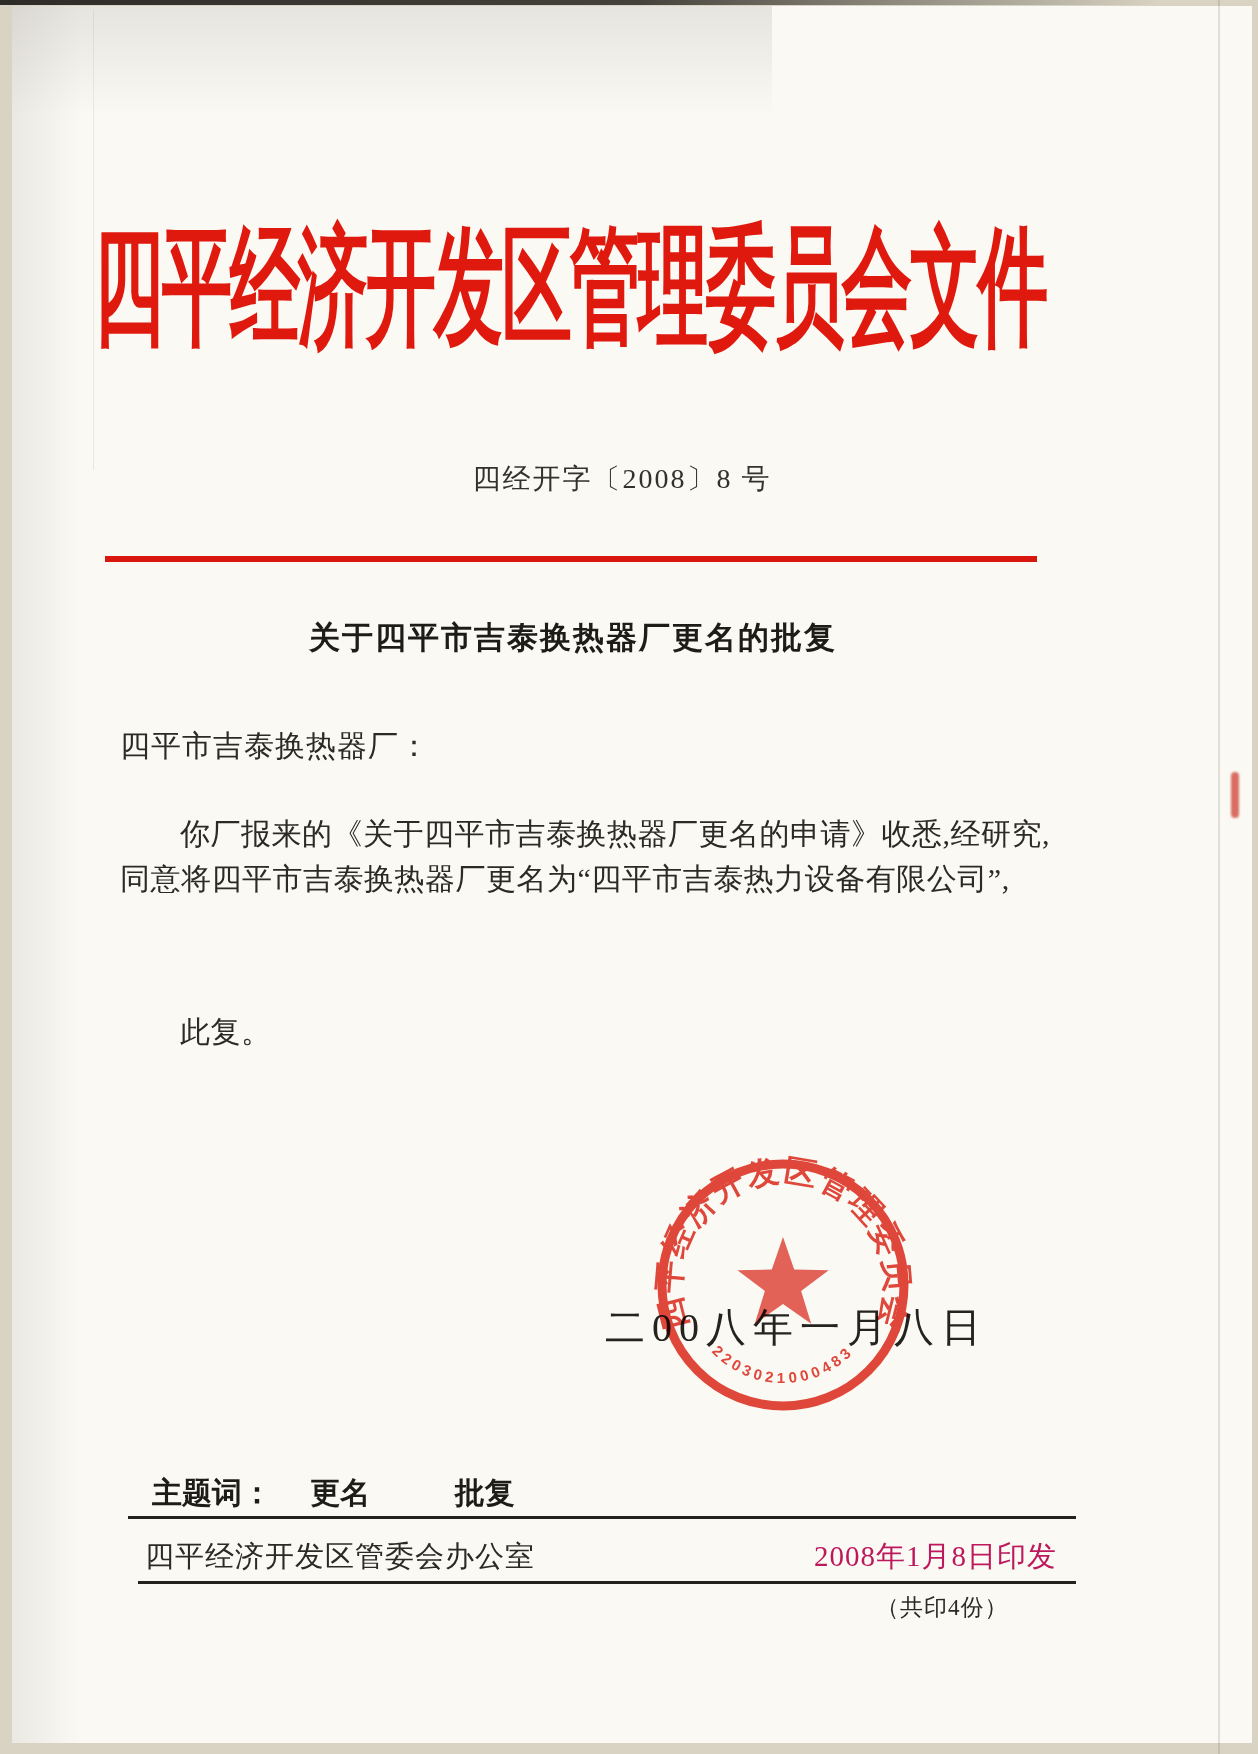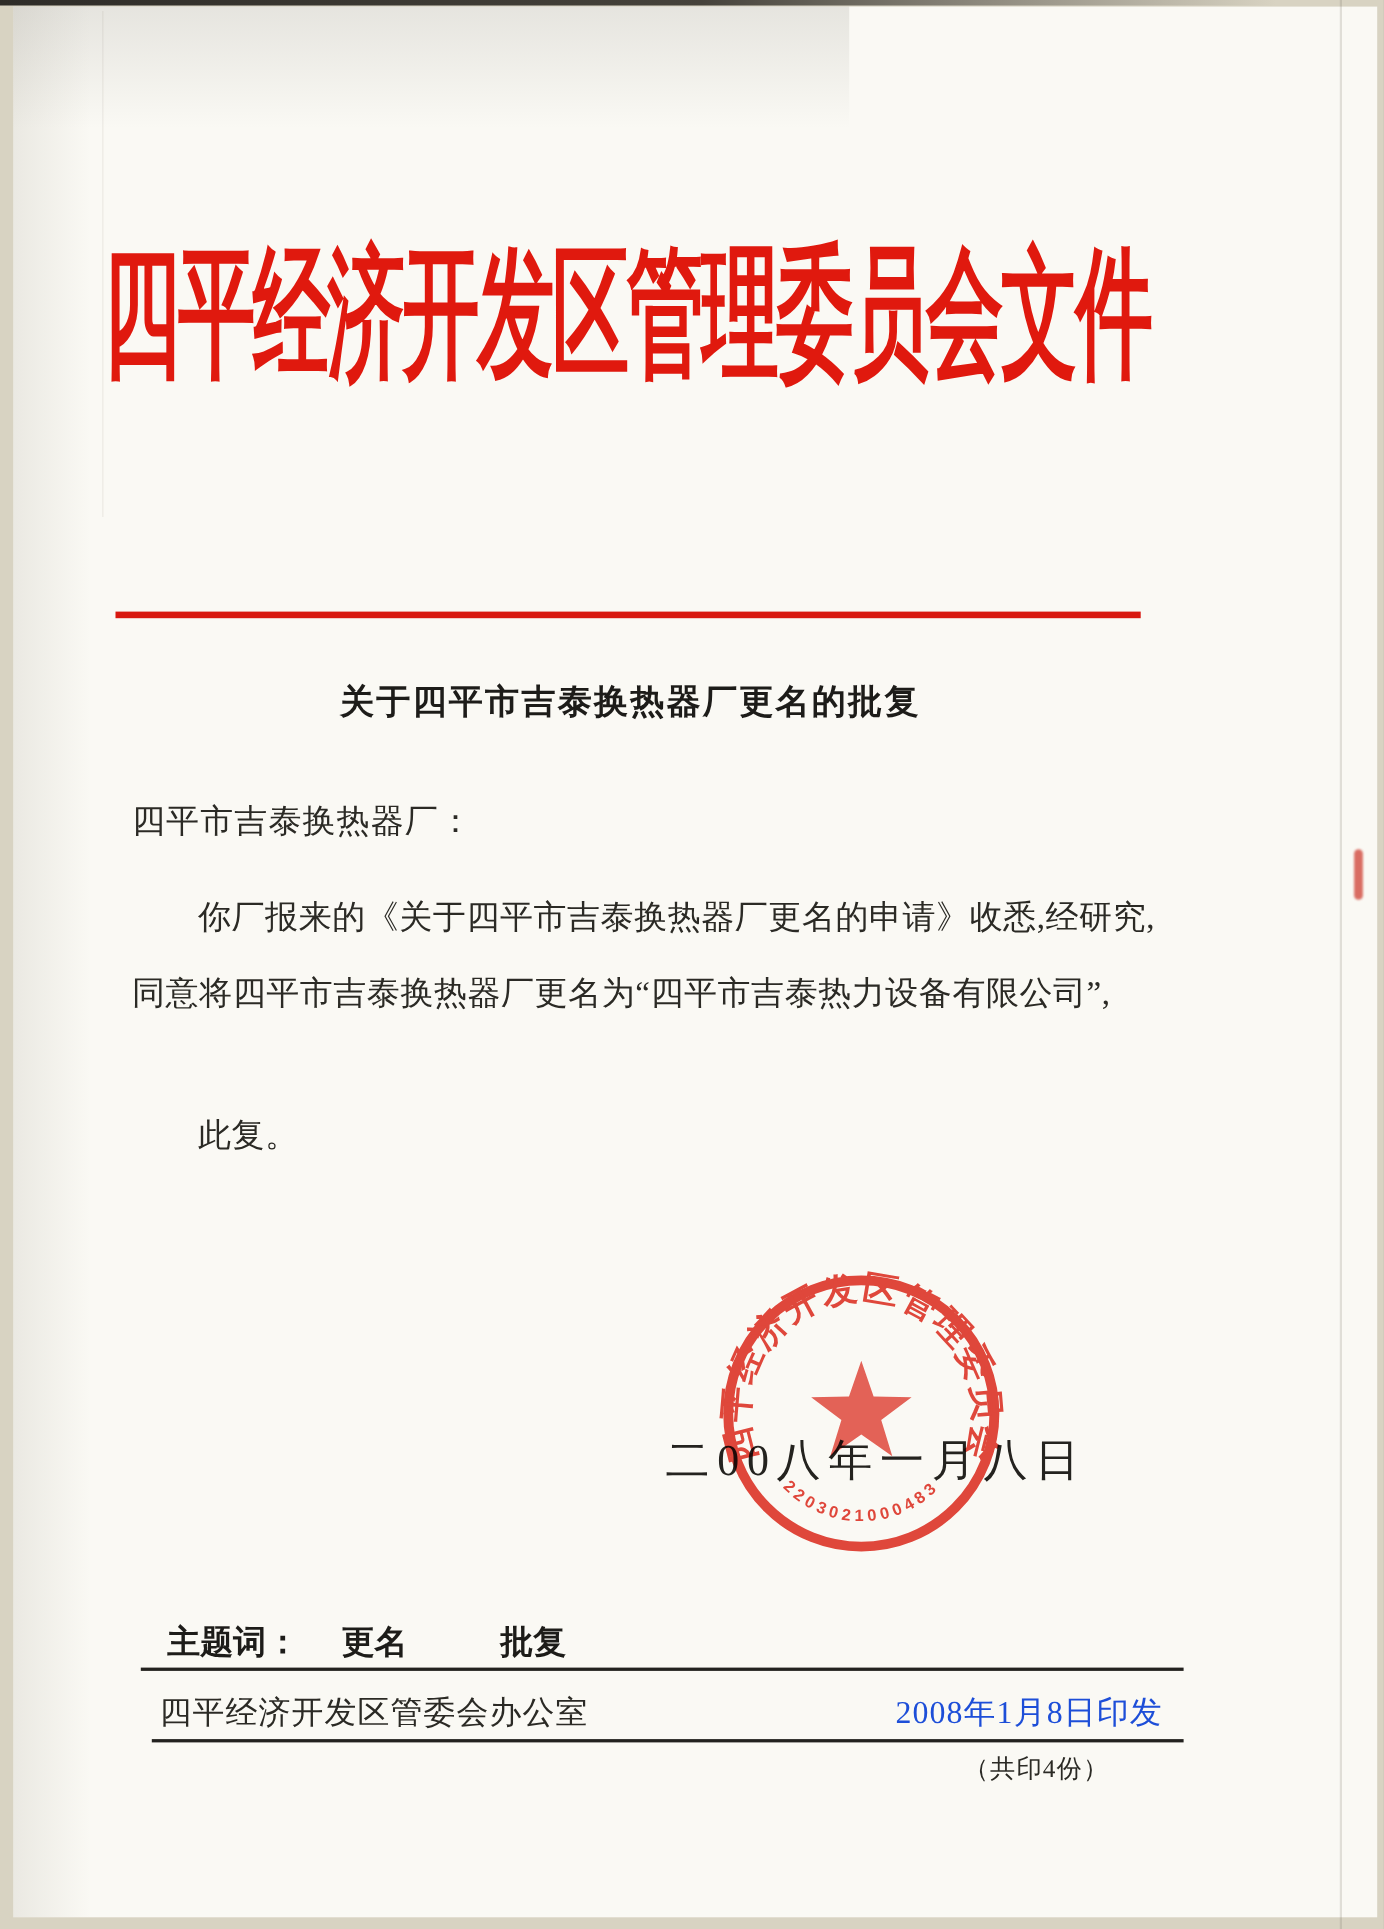--- a/index.html
+++ b/index.html
@@ -60,21 +60,21 @@
   .salutation{
     position:absolute;left:120px;top:726px;z-index:4;
     font-size:30px;letter-spacing:1px;color:#2b2a25;white-space:nowrap;
   }
   .body-line{
     position:absolute;left:120px;z-index:4;
     font-size:30px;letter-spacing:0.5px;color:#2b2a25;white-space:nowrap;margin-top:28px;
   }
   .body-line.indent{padding-left:60px;}
   .bl-1{top:786px;}
-  .bl-2{top:855px;}
+  .bl-2{top:831px;}
   .bl-3{top:920px;}
   .bl-4{top:984px;}
   .date-line{
     position:absolute;left:605px;top:1300px;z-index:4;
     font-size:40px;letter-spacing:7px;color:#24231f;white-space:nowrap;
   }
   .seal{
     position:absolute;left:653px;top:1155px;width:260px;height:260px;z-index:5;
     mix-blend-mode:multiply;opacity:0.93;
   }
@@ -89,21 +89,21 @@
     position:absolute;height:3px;background:#23221f;z-index:4;
   }
   .rule-keywords{left:128px;top:1516px;width:948px;}
   .rule-footer{left:138px;top:1581px;width:938px;}
   .footer-office{
     position:absolute;left:145px;top:1537px;z-index:4;
     font-size:29px;letter-spacing:1px;color:#2b2a25;white-space:nowrap;
   }
   .footer-date{
     position:absolute;left:814px;top:1537px;z-index:4;
-    font-size:29px;letter-spacing:1px;color:#1d4ed8;white-space:nowrap;
+    font-size:29px;letter-spacing:1px;color:#be185d;white-space:nowrap;
   }
   .footer-copies{
     position:absolute;left:876px;top:1592px;z-index:4;
     font-size:23px;letter-spacing:1px;color:#2b2a25;white-space:nowrap;
   }
 </style>
 </head>
 <body>
 
 <div class="scan">
@@ -111,20 +111,21 @@
 
   <div class="top-edge-line"></div>
   <div class="top-shade"></div>
   <div class="left-shade"></div>
   <div class="crease-right"></div>
   <div class="crease-left"></div>
   <div class="red-streak"></div>
 
   <div class="header-title" style="color:#e0190e">四平经济开发区管理委员会文件</div>
 
+  <div class="doc-number">四经开字〔2008〕8 号</div>
 
   <div class="red-rule" style="background:#d8180f"></div>
 
   <div class="doc-title">关于四平市吉泰换热器厂更名的批复</div>
 
   <div class="salutation">四平市吉泰换热器厂：</div>
 
   <div class="body-line bl-1 indent">你厂报来的《关于四平市吉泰换热器厂更名的申请》收悉,经研究,</div>
   <div class="body-line bl-2">同意将四平市吉泰换热器厂更名为“四平市吉泰热力设备有限公司”,</div>
   <div class="body-line bl-4 indent">此复。</div>

